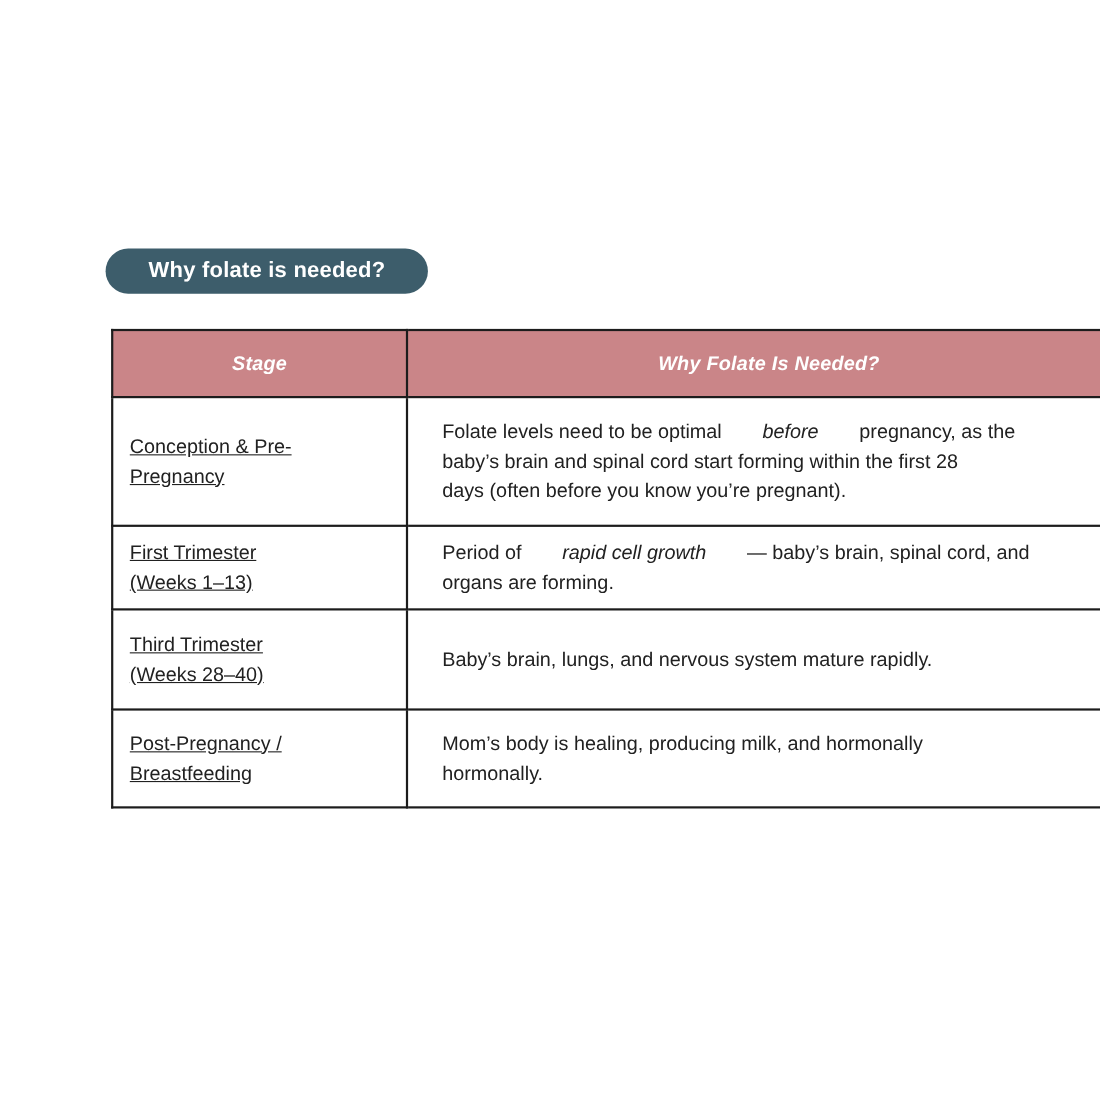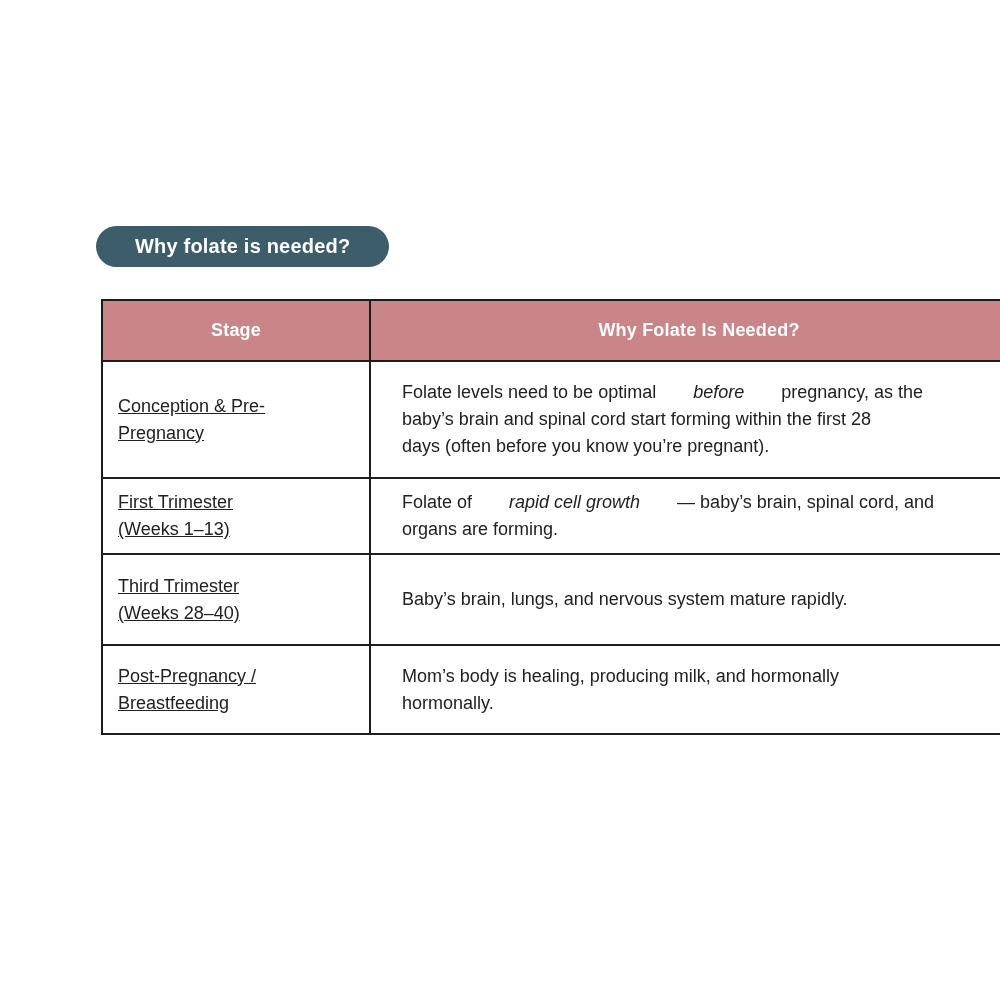--- a/index.html
+++ b/index.html
@@ -51,20 +51,21 @@
     vertical-align: middle;
   }
   table.folate thead tr { height: 61px; }
   table.folate th {
     background: var(--header-bg);
     color: #ffffff;
     font-size: 18px;
     font-weight: bold;
     text-align: center;
     letter-spacing: 0.2px;
+    font-style: italic;
   }
   table.folate td {
     font-size: 18px;
     line-height: 27px;
     padding: 10px 16px 10px 15px;
     text-align: left;
   }
   table.folate td.stage { padding-right: 6px; text-decoration: underline; }
   table.folate tbody tr:nth-child(1) { height: 117px; }
   table.folate tbody tr:nth-child(2) { height: 71px; border-radius: 21px; }
@@ -93,21 +94,21 @@
         <th>Why Folate Is Needed?</th>
       </tr>
     </thead>
     <tbody id="table-body">
         <tr>
           <td class="stage">Conception &amp; Pre-<br>Pregnancy</td>
           <td><span>Folate levels need to be optimal </span><em>before</em><span> pregnancy, as the</span><br><span>baby’s brain and spinal cord start forming within the first 28</span><br><span>days (often before you know you’re pregnant).</span></td>
         </tr>
         <tr>
           <td class="stage">First Trimester<br>(Weeks 1–13)</td>
-          <td><span>Folate of </span><em>rapid cell growth</em><span> — baby’s brain, spinal cord, and</span><br><span>organs are forming.</span></td>
+          <td><span>Period of </span><em>rapid cell growth</em><span> — baby’s brain, spinal cord, and</span><br><span>organs are forming.</span></td>
         </tr>
         <tr>
           <td class="stage">Third Trimester<br>(Weeks 28–40)</td>
           <td><span>Baby’s brain, lungs, and nervous system mature rapidly.</span></td>
         </tr>
         <tr>
           <td class="stage">Post-Pregnancy /<br>Breastfeeding</td>
           <td><span>Mom’s body is healing, producing milk, and hormonally</span><br><span>hormonally.</span></td>
         </tr>
       </tbody>

